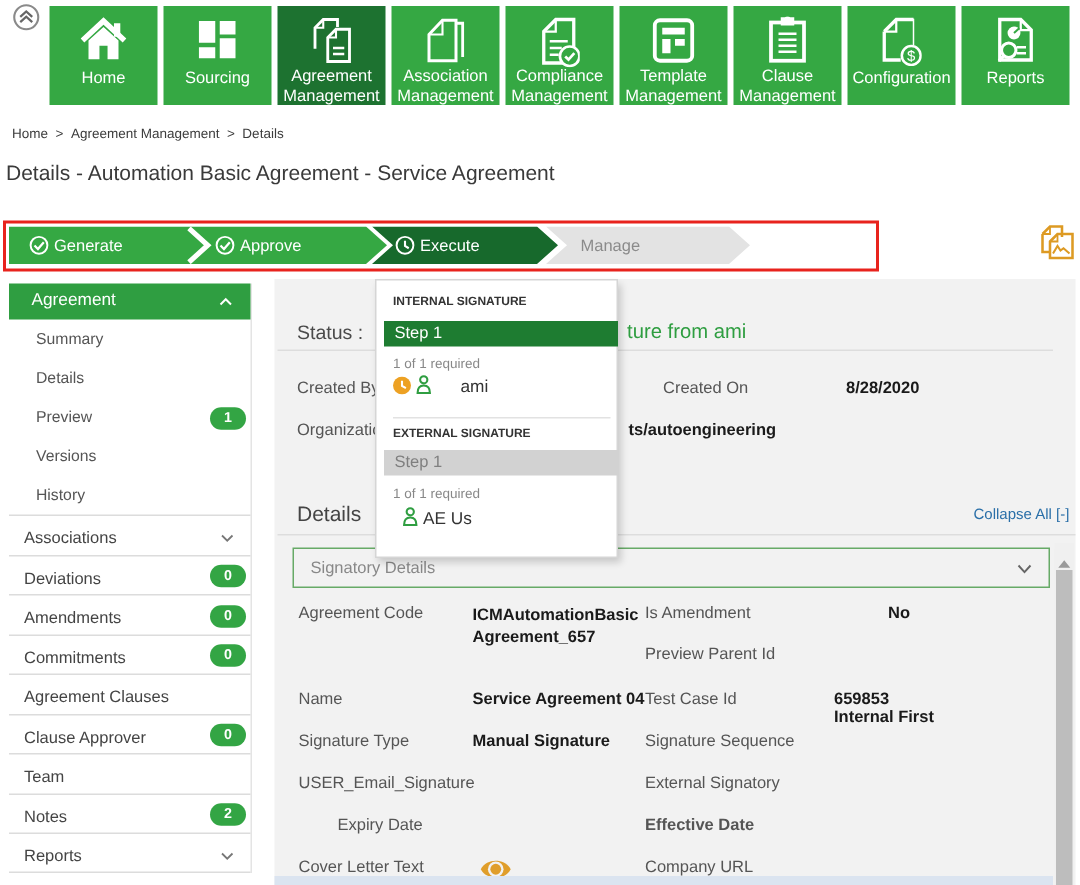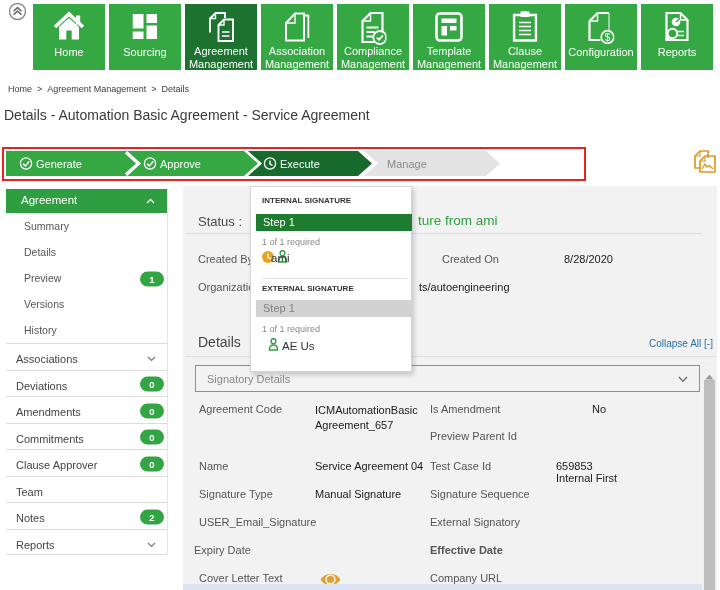--- a/index.html
+++ b/index.html
@@ -8,21 +8,21 @@
 .abs { position:absolute; }
 .tile { position:absolute; top:4px; width:72px; height:66px; background:#35a843; color:#fff; }
 .tile.sel { background:#1d7230; }
 .tile svg { position:absolute; left:50%; transform:translateX(-50%); }
 .tlabel { position:absolute; top:41px; width:100%; text-align:center; font-size:11px; line-height:13px; }
 .tlabel.one { top:42px; }
 .badge { position:absolute; right:3px; top:calc(50% + 1px); transform:translateY(-50%); background:#33a544; color:#fff; font-size:9.5px; min-width:24px; height:15px; line-height:15px; border-radius:8px; text-align:center; font-weight:bold; }
 .srow { position:relative; height:26.5px; line-height:30.5px; border-top:1px solid #dcdcdc; padding-left:10px; font-size:11px; color:#444; }
 .subrow { position:relative; height:26px; line-height:26px; padding-left:18px; font-size:10.5px; color:#555; }
 .lbl { font-size:11px; color:#555; }
-.val { font-size:11px; color:#1a1a1a; font-weight:normal; }
+.val { font-size:11px; color:#1a1a1a; font-weight:bold; }
 </style>
 </head>
 <body>
 
 <svg class="abs" style="left:8px; top:2px;" width="19" height="19" viewBox="0 0 19 19">
   <circle cx="9.5" cy="9.5" r="8" fill="none" stroke="#8a8a8a" stroke-width="1.4"></circle>
   <path d="M5.5 9.2 L9.5 5.6 L13.5 9.2" fill="none" stroke="#666" stroke-width="1.5"></path>
   <path d="M5.5 12.7 L9.5 9.1 L13.5 12.7" fill="none" stroke="#666" stroke-width="1.5"></path>
 </svg>
 
@@ -178,20 +178,21 @@
   <div class="subrow">Versions</div>
   <div class="subrow">History</div>
   <div class="srow">Associations
     <svg style="position:absolute; right:11px; top:12px;" width="9" height="6" viewBox="0 0 9 6">
         <path d="M1 1 L4.5 4.5 L8 1" fill="none" stroke="#777" stroke-width="1.2"></path>
       </svg>
   </div>
   <div class="srow">Deviations<span class="badge">0</span></div>
   <div class="srow">Amendments<span class="badge">0</span></div>
   <div class="srow">Commitments<span class="badge">0</span></div>
+  <div class="srow">Agreement Clauses</div>
   <div class="srow">Clause Approver<span class="badge">0</span></div>
   <div class="srow">Team</div>
   <div class="srow">Notes<span class="badge">2</span></div>
   <div class="srow" style="border-bottom:1px solid #dcdcdc;">Reports
     <svg style="position:absolute; right:11px; top:12px;" width="9" height="6" viewBox="0 0 9 6">
         <path d="M1 1 L4.5 4.5 L8 1" fill="none" stroke="#777" stroke-width="1.2"></path>
       </svg>
   </div>
 </div>
 
@@ -230,21 +231,21 @@
 <div class="abs val" style="left:556px; top:460px;">659853</div>
 
 <div class="abs lbl" style="left:199px; top:488px;">Signature Type</div>
 <div class="abs val" style="left:315px; top:488px;">Manual Signature</div>
 <div class="abs lbl" style="left:430px; top:488px;">Signature Sequence</div>
 <div class="abs val" style="left:556px; top:472px;">Internal First</div>
 
 <div class="abs lbl" style="left:199px; top:516px;">USER_Email_Signature</div>
 <div class="abs lbl" style="left:430px; top:516px;">External Signatory</div>
 
-<div class="abs lbl" style="left:182px; top:544px;padding-left:12px;">Expiry Date</div>
+<div class="abs lbl" style="left:213px; top:544px;padding-left:12px;">Expiry Date</div>
 <div class="abs lbl" style="left:430px; top:544px;font-weight:bold;">Effective Date</div>
 
 <div class="abs lbl" style="left:199px; top:572px;">Cover Letter Text</div>
 <svg class="abs" style="left:320px; top:571px;" width="21" height="17" viewBox="0 0 21 17">
   <path d="M0.5 8.5 C4.5 1, 16.5 1, 20.5 8.5 C16.5 16, 4.5 16, 0.5 8.5 Z" fill="#e09e2b"></path>
   <circle cx="10.5" cy="8.5" r="5.2" fill="#f2f2f2"></circle>
   <circle cx="10.5" cy="8.5" r="3.6" fill="#e09e2b"></circle>
 </svg>
 <div class="abs lbl" style="left:430px; top:572px;">Company URL</div>
 
@@ -263,21 +264,21 @@
   <div style="position:absolute; left:5px; top:27px; width:156px; height:16.5px; background:#1e7c31; color:#fff; font-size:11px; line-height:16.5px; padding-left:7px;">Step 1</div>
   <div style="position:absolute; left:11px; top:50px; font-size:9px; color:#888;">1 of 1 required</div>
   <svg style="position:absolute; left:11px; top:64px;" width="12" height="12" viewBox="0 0 12 12">
     <circle cx="6" cy="6" r="6" fill="#eda123"></circle>
     <path d="M6 2.8 L6 6.3 L8.6 7.8" fill="none" stroke="#fff" stroke-width="1.4"></path>
   </svg>
   <svg style="position:absolute; left:26px; top:63px;" width="11" height="13" viewBox="0 0 11 13">
     <circle cx="5.5" cy="3.2" r="2.4" fill="none" stroke="#2f9e41" stroke-width="1.4"></circle>
     <path d="M1.4 12 C1.4 8.6, 2.8 7, 5.5 7 C8.2 7, 9.6 8.6, 9.6 12 Z" fill="none" stroke="#2f9e41" stroke-width="1.4"></path>
   </svg>
-  <div style="position:absolute; left:20px; top:65px; font-size:11.5px; color:#333;">ami</div>
+  <div style="position:absolute; left:56px; top:65px; font-size:11.5px; color:#333;">ami</div>
   <div style="position:absolute; left:11px; top:91px; width:145px; height:1px; background:#e2e2e2;"></div>
   <div style="position:absolute; left:11px; top:97px; font-size:8px; font-weight:bold; color:#333;">EXTERNAL SIGNATURE</div>
   <div style="position:absolute; left:5px; top:113px; width:156px; height:16.5px; background:#d2d2d2; color:#7f7f7f; font-size:11px; line-height:16.5px; padding-left:7px;">Step 1</div>
   <div style="position:absolute; left:11px; top:137px; font-size:9px; color:#888;">1 of 1 required</div>
   <svg style="position:absolute; left:17px; top:151px;" width="11" height="13" viewBox="0 0 11 13">
     <circle cx="5.5" cy="3.2" r="2.4" fill="none" stroke="#2f9e41" stroke-width="1.4"></circle>
     <path d="M1.4 12 C1.4 8.6, 2.8 7, 5.5 7 C8.2 7, 9.6 8.6, 9.6 12 Z" fill="none" stroke="#2f9e41" stroke-width="1.4"></path>
   </svg>
   <div style="position:absolute; left:31px; top:153px; font-size:11.5px; color:#333;">AE Us</div>
 </div>

